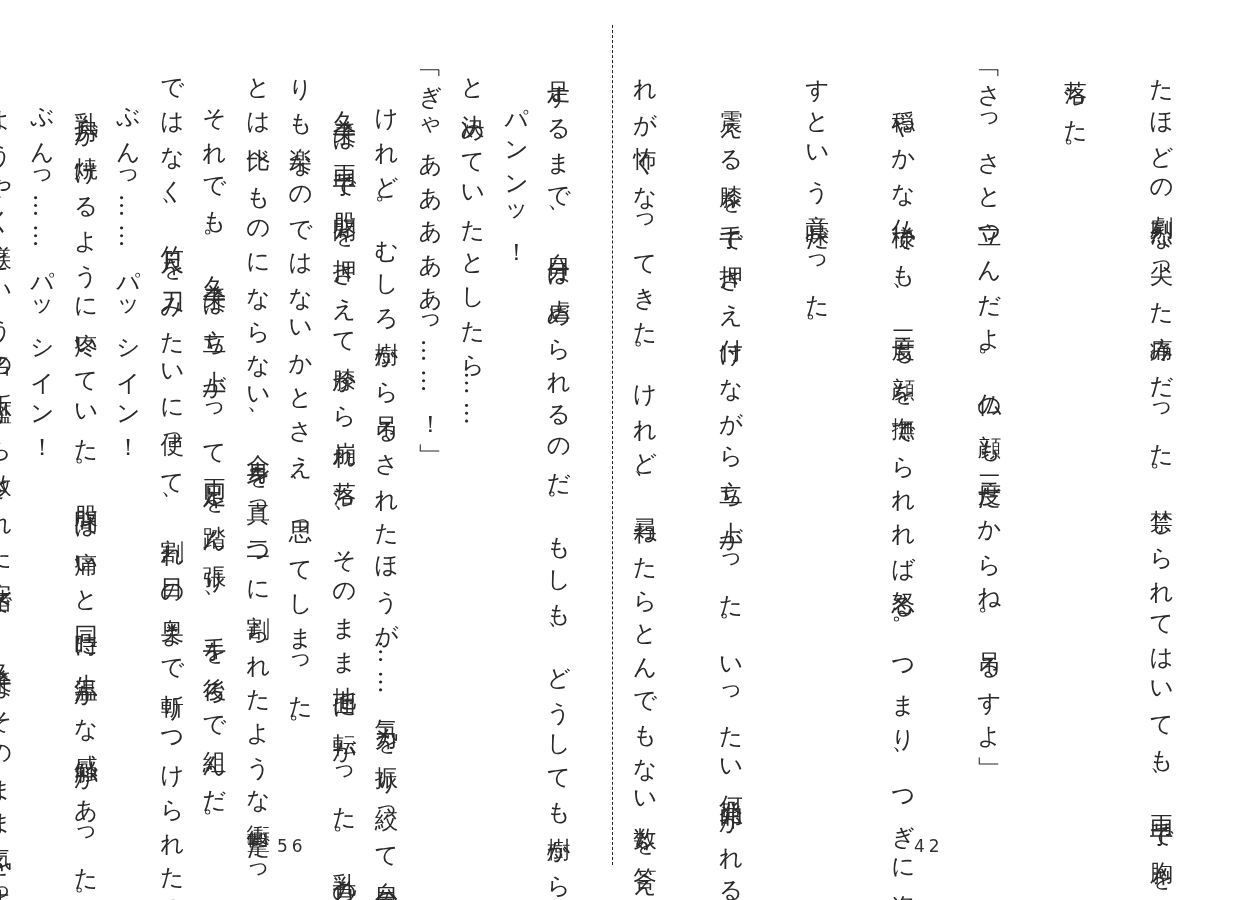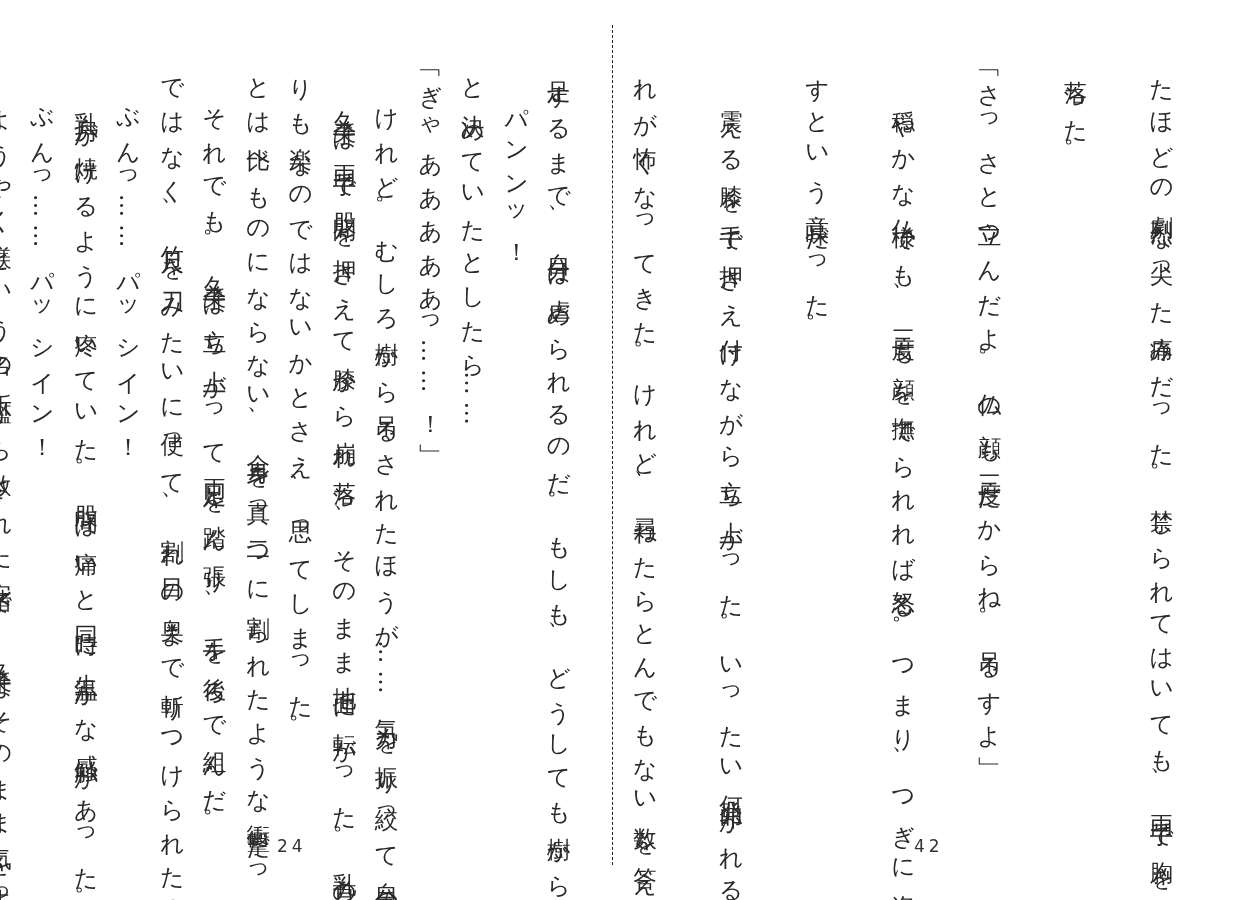--- a/index.html
+++ b/index.html
@@ -80,14 +80,14 @@
     
     
     
     
     
     
     
   </div>
 </div>
 
-<div class="pagenum pn-left">24</div>
+<div class="pagenum pn-left">56</div>
 <div class="pagenum pn-right">42</div>
 
 </body></html>

